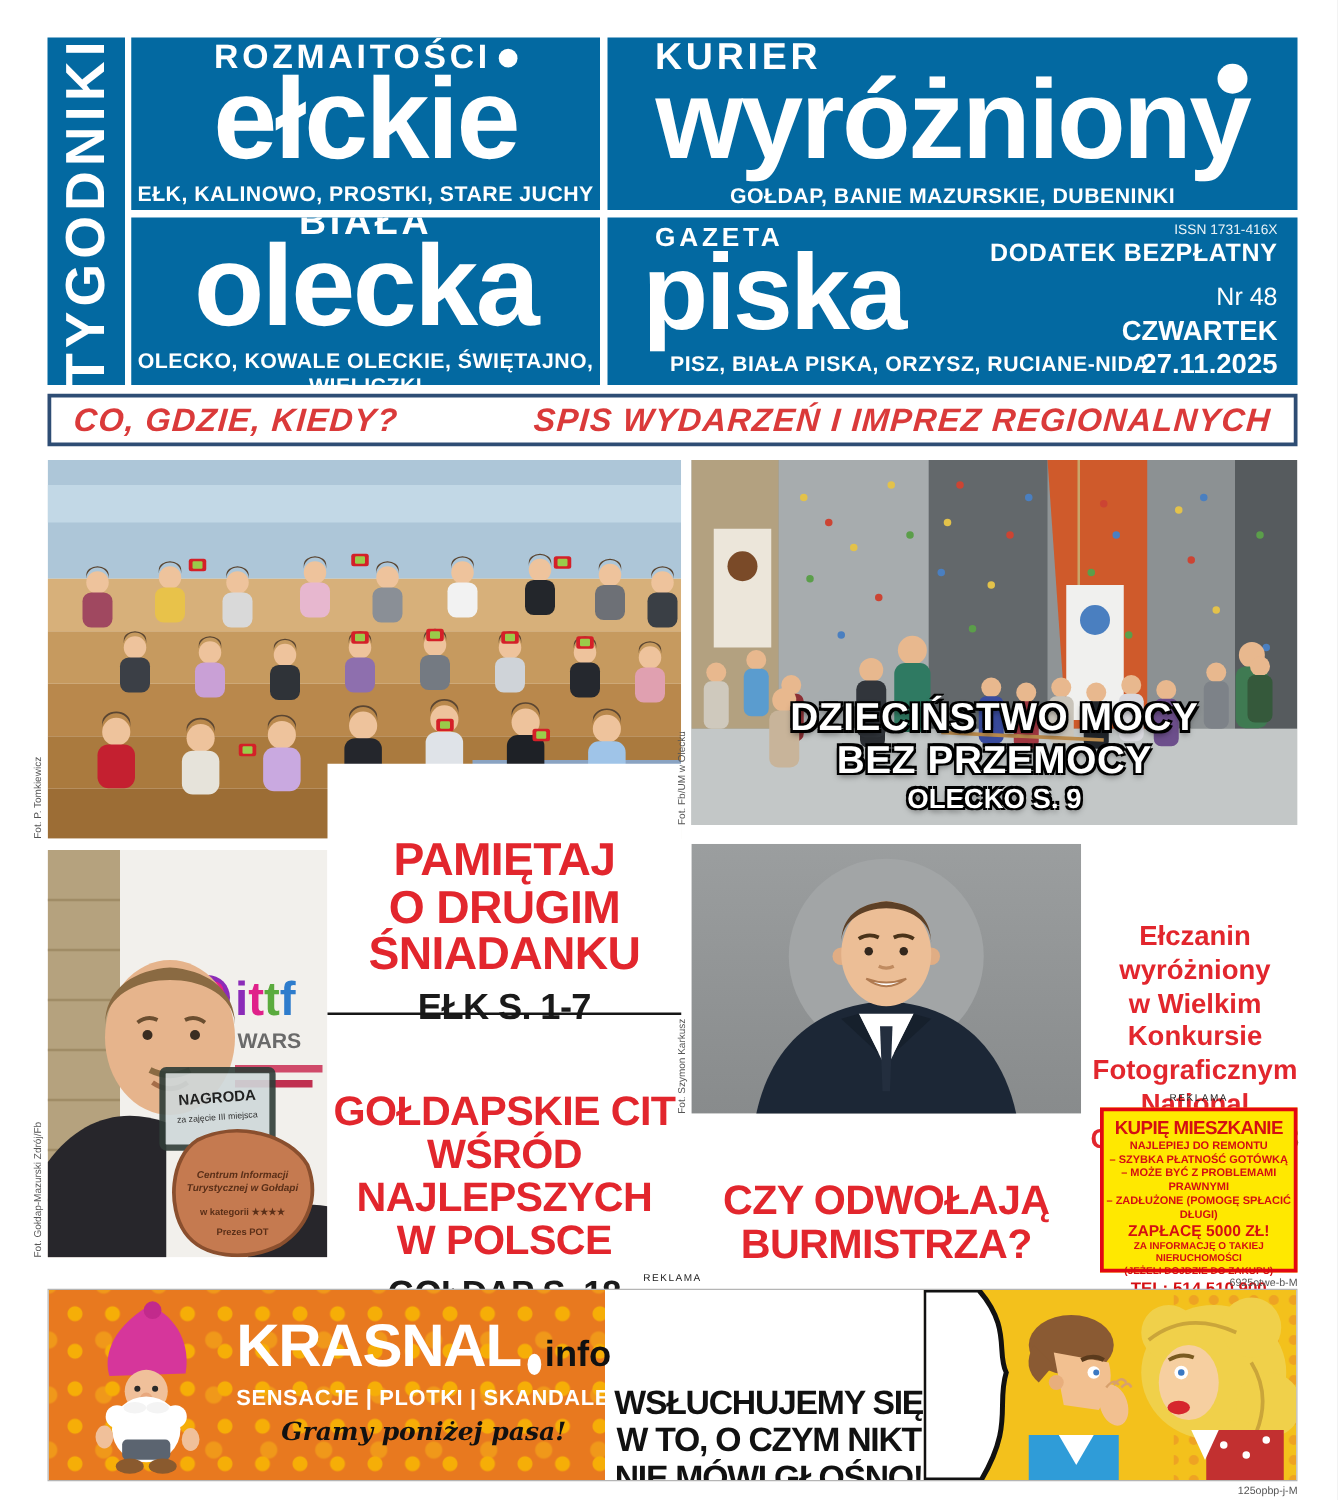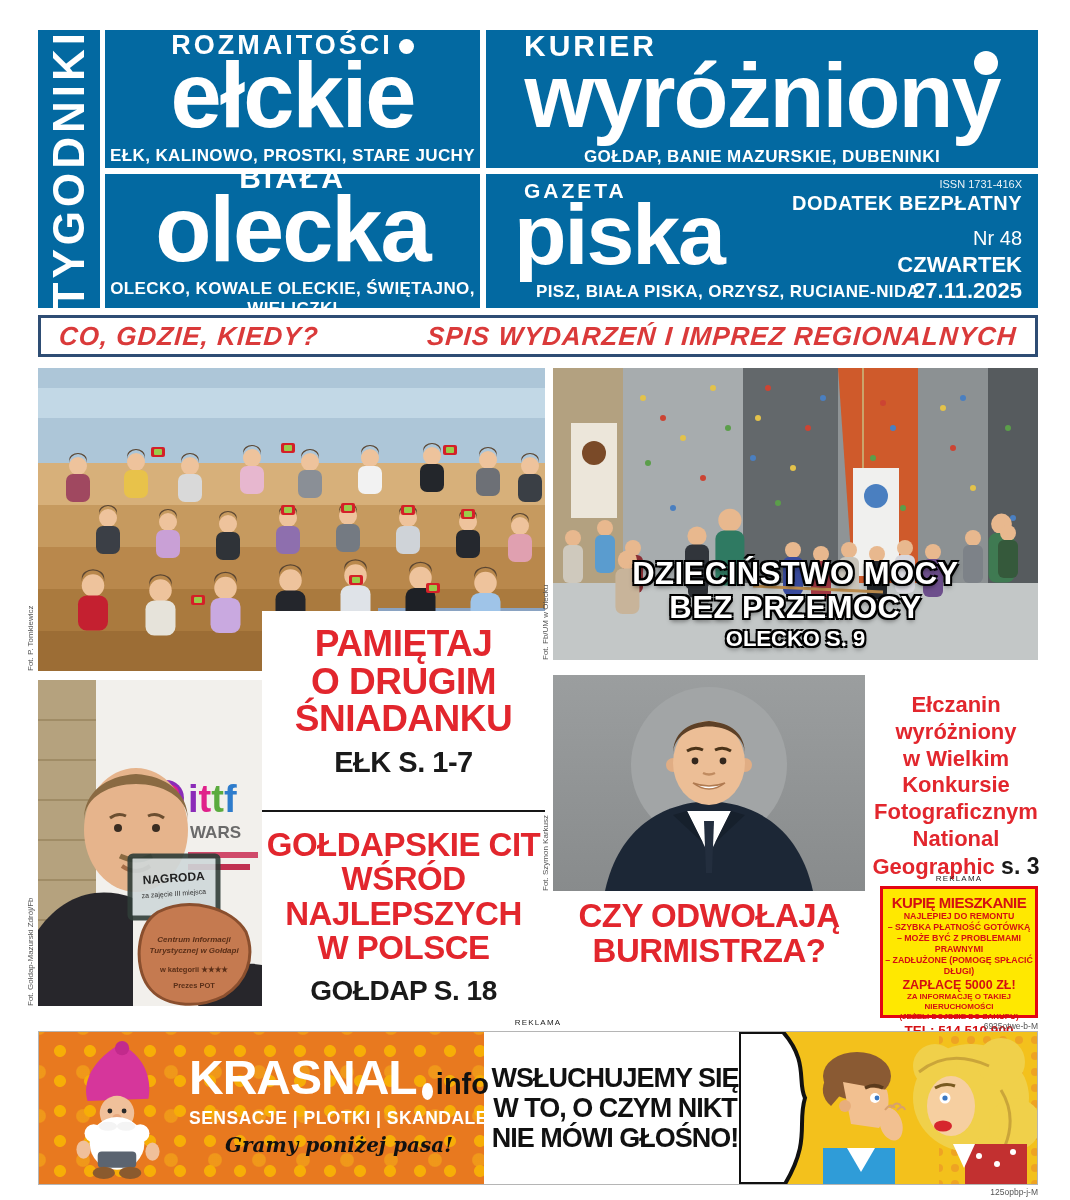--- a/index.html
+++ b/index.html
@@ -1,18 +1,18 @@
 <!DOCTYPE html>
 <html><head>
 <meta charset="utf-8">
 <style>
   html,body{margin:0;padding:0;background:#e9e9e9;}
   #page{position:relative;width:1070px;height:1200px;background:#fff;font-family:"Liberation Sans",sans-serif;overflow:hidden;}
   .abs{position:absolute;}
-  .pre{white-space:pre-line;}
+  .pre{white-space:pre-line;margin-top:44px;}
 
   
   #masthead{left:38px;top:30px;width:1000px;height:278px;}
   .blue{background:#0369a1;color:#fff;}
   #tyg-strip{left:0;top:0;width:62px;height:278px;display:flex;align-items:center;justify-content:center;}
   #tyg-strip .vtxt{writing-mode:vertical-rl;transform:rotate(180deg);font-weight:bold;font-size:44px;letter-spacing:4px;}
   .quad{display:flex;flex-direction:column;align-items:center;justify-content:center;text-align:center;overflow:hidden;}
   .kicker{font-weight:bold;letter-spacing:3px;line-height:1;}
   .bigtitle{font-weight:bold;line-height:.88;letter-spacing:-2px;margin-top:-4px;}
   .subtt{font-weight:bold;font-size:17px;letter-spacing:.4px;margin-top:10px;}

